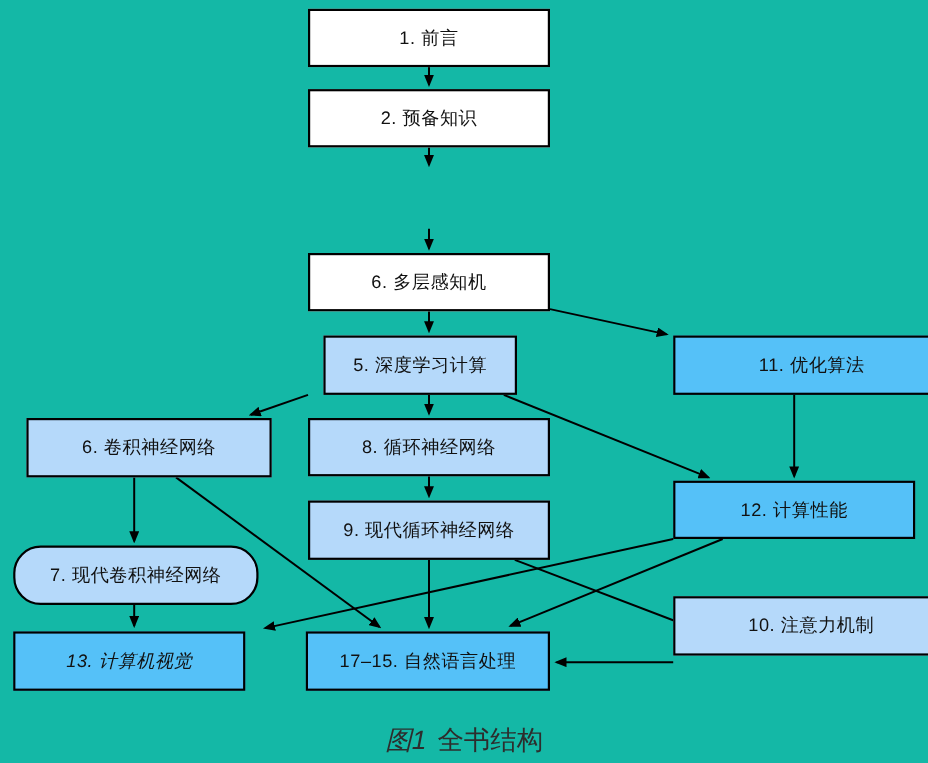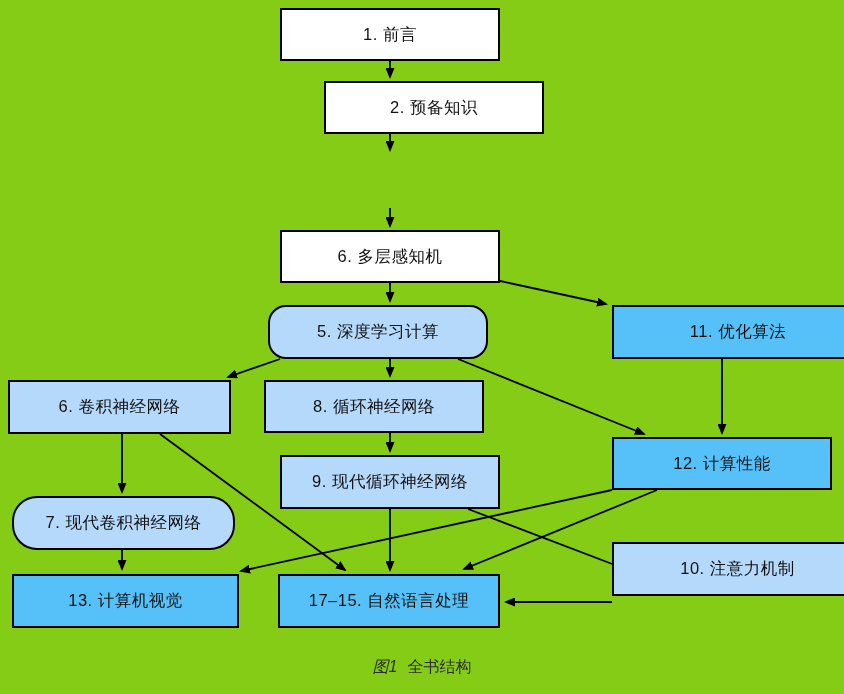--- a/index.html
+++ b/index.html
@@ -3,21 +3,21 @@
 <meta charset="utf-8">
 <style>
   html,body{margin:0;padding:0;}
   body{
     font-family:"Liberation Sans",sans-serif;
     background:#ffffff;
   }
   .stage{
     position:relative;
     width:844px;height:694px;
-    background:#84cc16;
+    background:#14b8a6;
     overflow:hidden;
   }
   .edges{
     position:absolute;left:0;top:0;width:844px;height:694px;
     pointer-events:none;
   }
   .edges line{stroke:#000;stroke-width:1.8;}
   .node{
     position:absolute;
     box-sizing:border-box;
@@ -27,21 +27,21 @@
     color:#111111;
     letter-spacing:.5px;
     white-space:nowrap;
   }
   .node.white{background:#ffffff;}
   .node.light{background:#b5d9fa;}
   .node.bright{background:#55c1f8;}
   .caption{
     position:absolute;left:0;top:657px;width:844px;
     text-align:center;
-    font-size:16px;color:#2d2d2d;
+    font-size:24px;color:#2d2d2d;
   }
   .caption .cap-label{font-style:italic;margin-right:10px;}
 </style>
 </head>
 <body>
 
 <div class="stage">
 
   <svg class="edges" viewBox="0 0 844 694" xmlns="http://www.w3.org/2000/svg">
     <defs>
@@ -63,30 +63,30 @@
     <line x1="160" y1="434" x2="345" y2="570" marker-end="url(#arr)"></line>
     <line x1="390" y1="509" x2="390" y2="570" marker-end="url(#arr)"></line>
     <line x1="468" y1="509" x2="628" y2="570" marker-end="url(#arr)"></line>
     <line x1="122" y1="550" x2="122" y2="569" marker-end="url(#arr)"></line>
     <line x1="612" y1="490" x2="241" y2="571" marker-end="url(#arr)"></line>
     <line x1="657" y1="490" x2="464" y2="569" marker-end="url(#arr)"></line>
     <line x1="612" y1="602" x2="506" y2="602" marker-end="url(#arr)"></line>
   </svg>
 
   <div class="node white" style="left:280px;top:8px;  width:220px;height:53px;">1. 前言</div>
-  <div class="node white" style="left:280px;top:81px; width:220px;height:53px;margin-left:44px;">2. 预备知识</div>
+  <div class="node white" style="left:280px;top:81px; width:220px;height:53px;">2. 预备知识</div>
   <div class="node white" style="left:280px;top:230px;width:220px;height:53px;">6. 多层感知机</div>
-  <div class="node light" style="left:268px;top:305px;width:220px;height:54px;border-radius:18px;">5. 深度学习计算</div>
+  <div class="node light" style="left:294px;top:305px;width:176px;height:54px;">5. 深度学习计算</div>
   <div class="node bright" style="left:612px;top:305px;width:252px;height:54px;">11. 优化算法</div>
-  <div class="node light" style="left:8px; top:380px;width:223px;height:54px;">6. 卷积神经网络</div>
-  <div class="node light" style="left:264px;top:380px;width:220px;height:53px;">8. 循环神经网络</div>
+  <div class="node light" style="left:24px; top:380px;width:223px;height:54px;">6. 卷积神经网络</div>
+  <div class="node light" style="left:280px;top:380px;width:220px;height:53px;">8. 循环神经网络</div>
   <div class="node bright" style="left:612px;top:437px;width:220px;height:53px;">12. 计算性能</div>
   <div class="node light" style="left:280px;top:455px;width:220px;height:54px;">9. 现代循环神经网络</div>
   <div class="node light" style="left:12px; top:496px;width:223px;height:54px;border-radius:25px;">7. 现代卷积神经网络</div>
-  <div class="node bright" style="left:12px; top:574px;width:227px;height:54px;">13. 计算机视觉</div>
+  <div class="node bright" style="left:12px; top:574px;width:211px;height:54px;font-style:italic;">13. 计算机视觉</div>
   <div class="node bright" style="left:278px;top:574px;width:222px;height:54px;">17–15. 自然语言处理</div>
   <div class="node light" style="left:612px;top:542px;width:251px;height:54px;">10. 注意力机制</div>
 
   <div class="caption">
     <span class="cap-label">图1</span><span>全书结构</span>
   </div>
 
 </div>
 
 </body></html>

